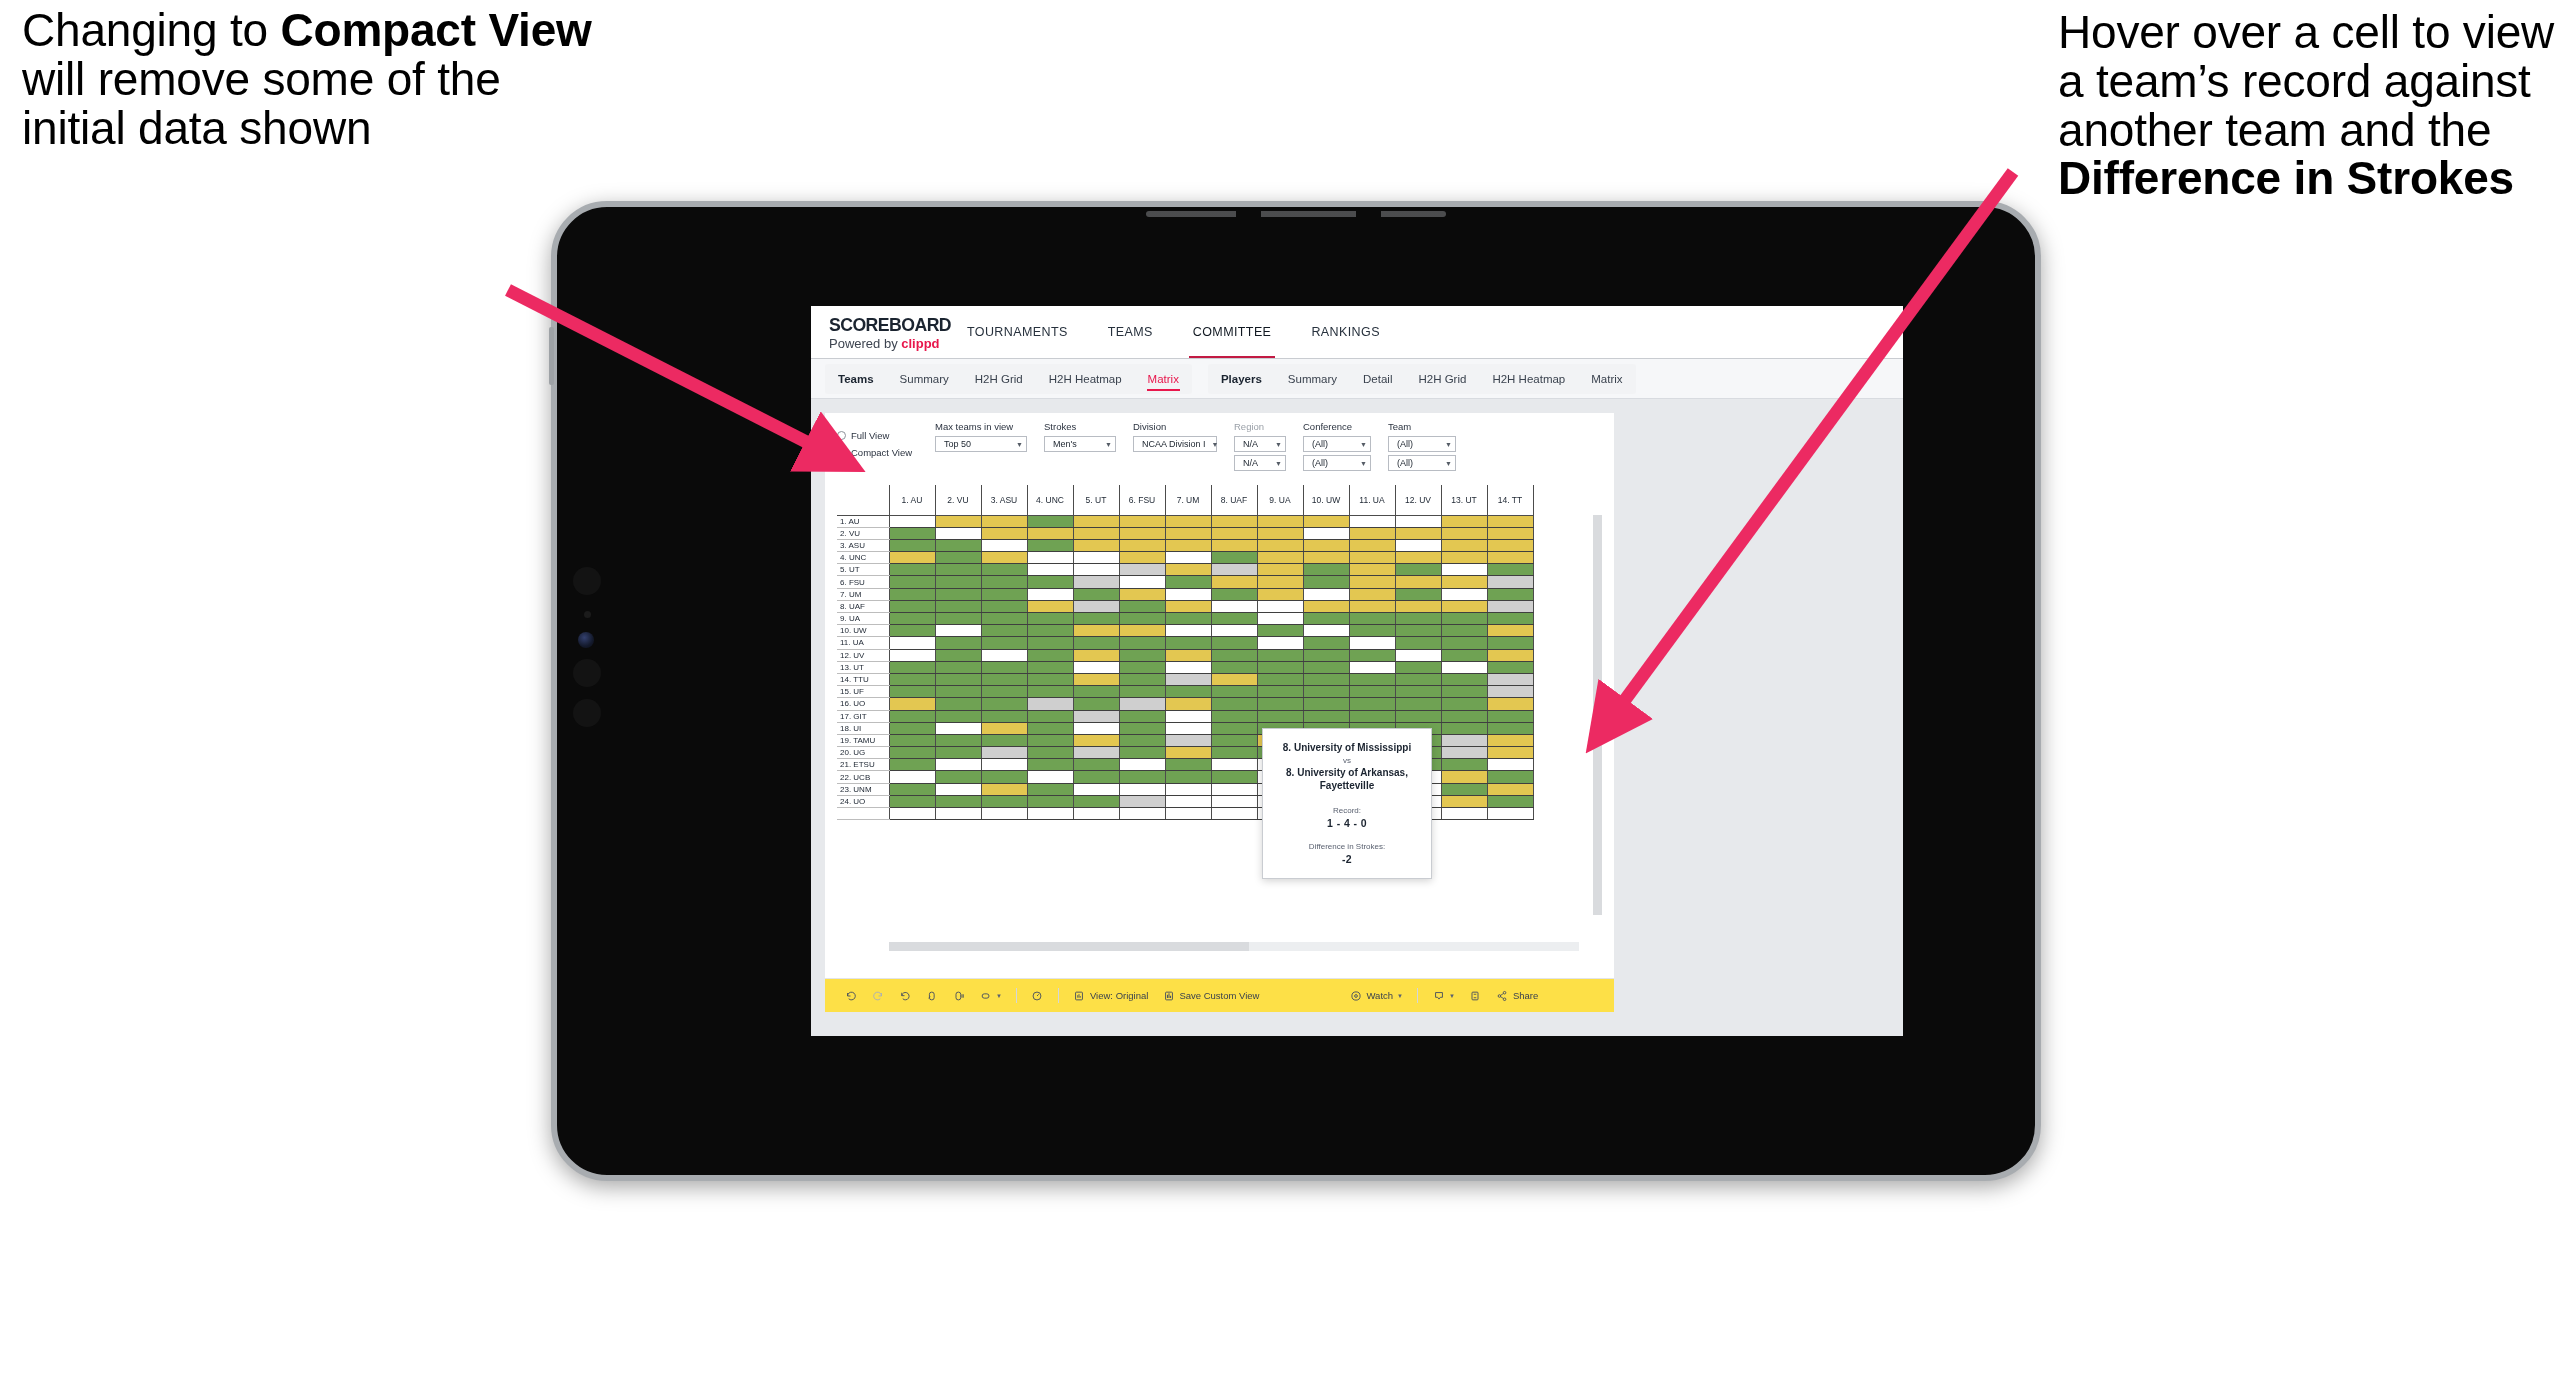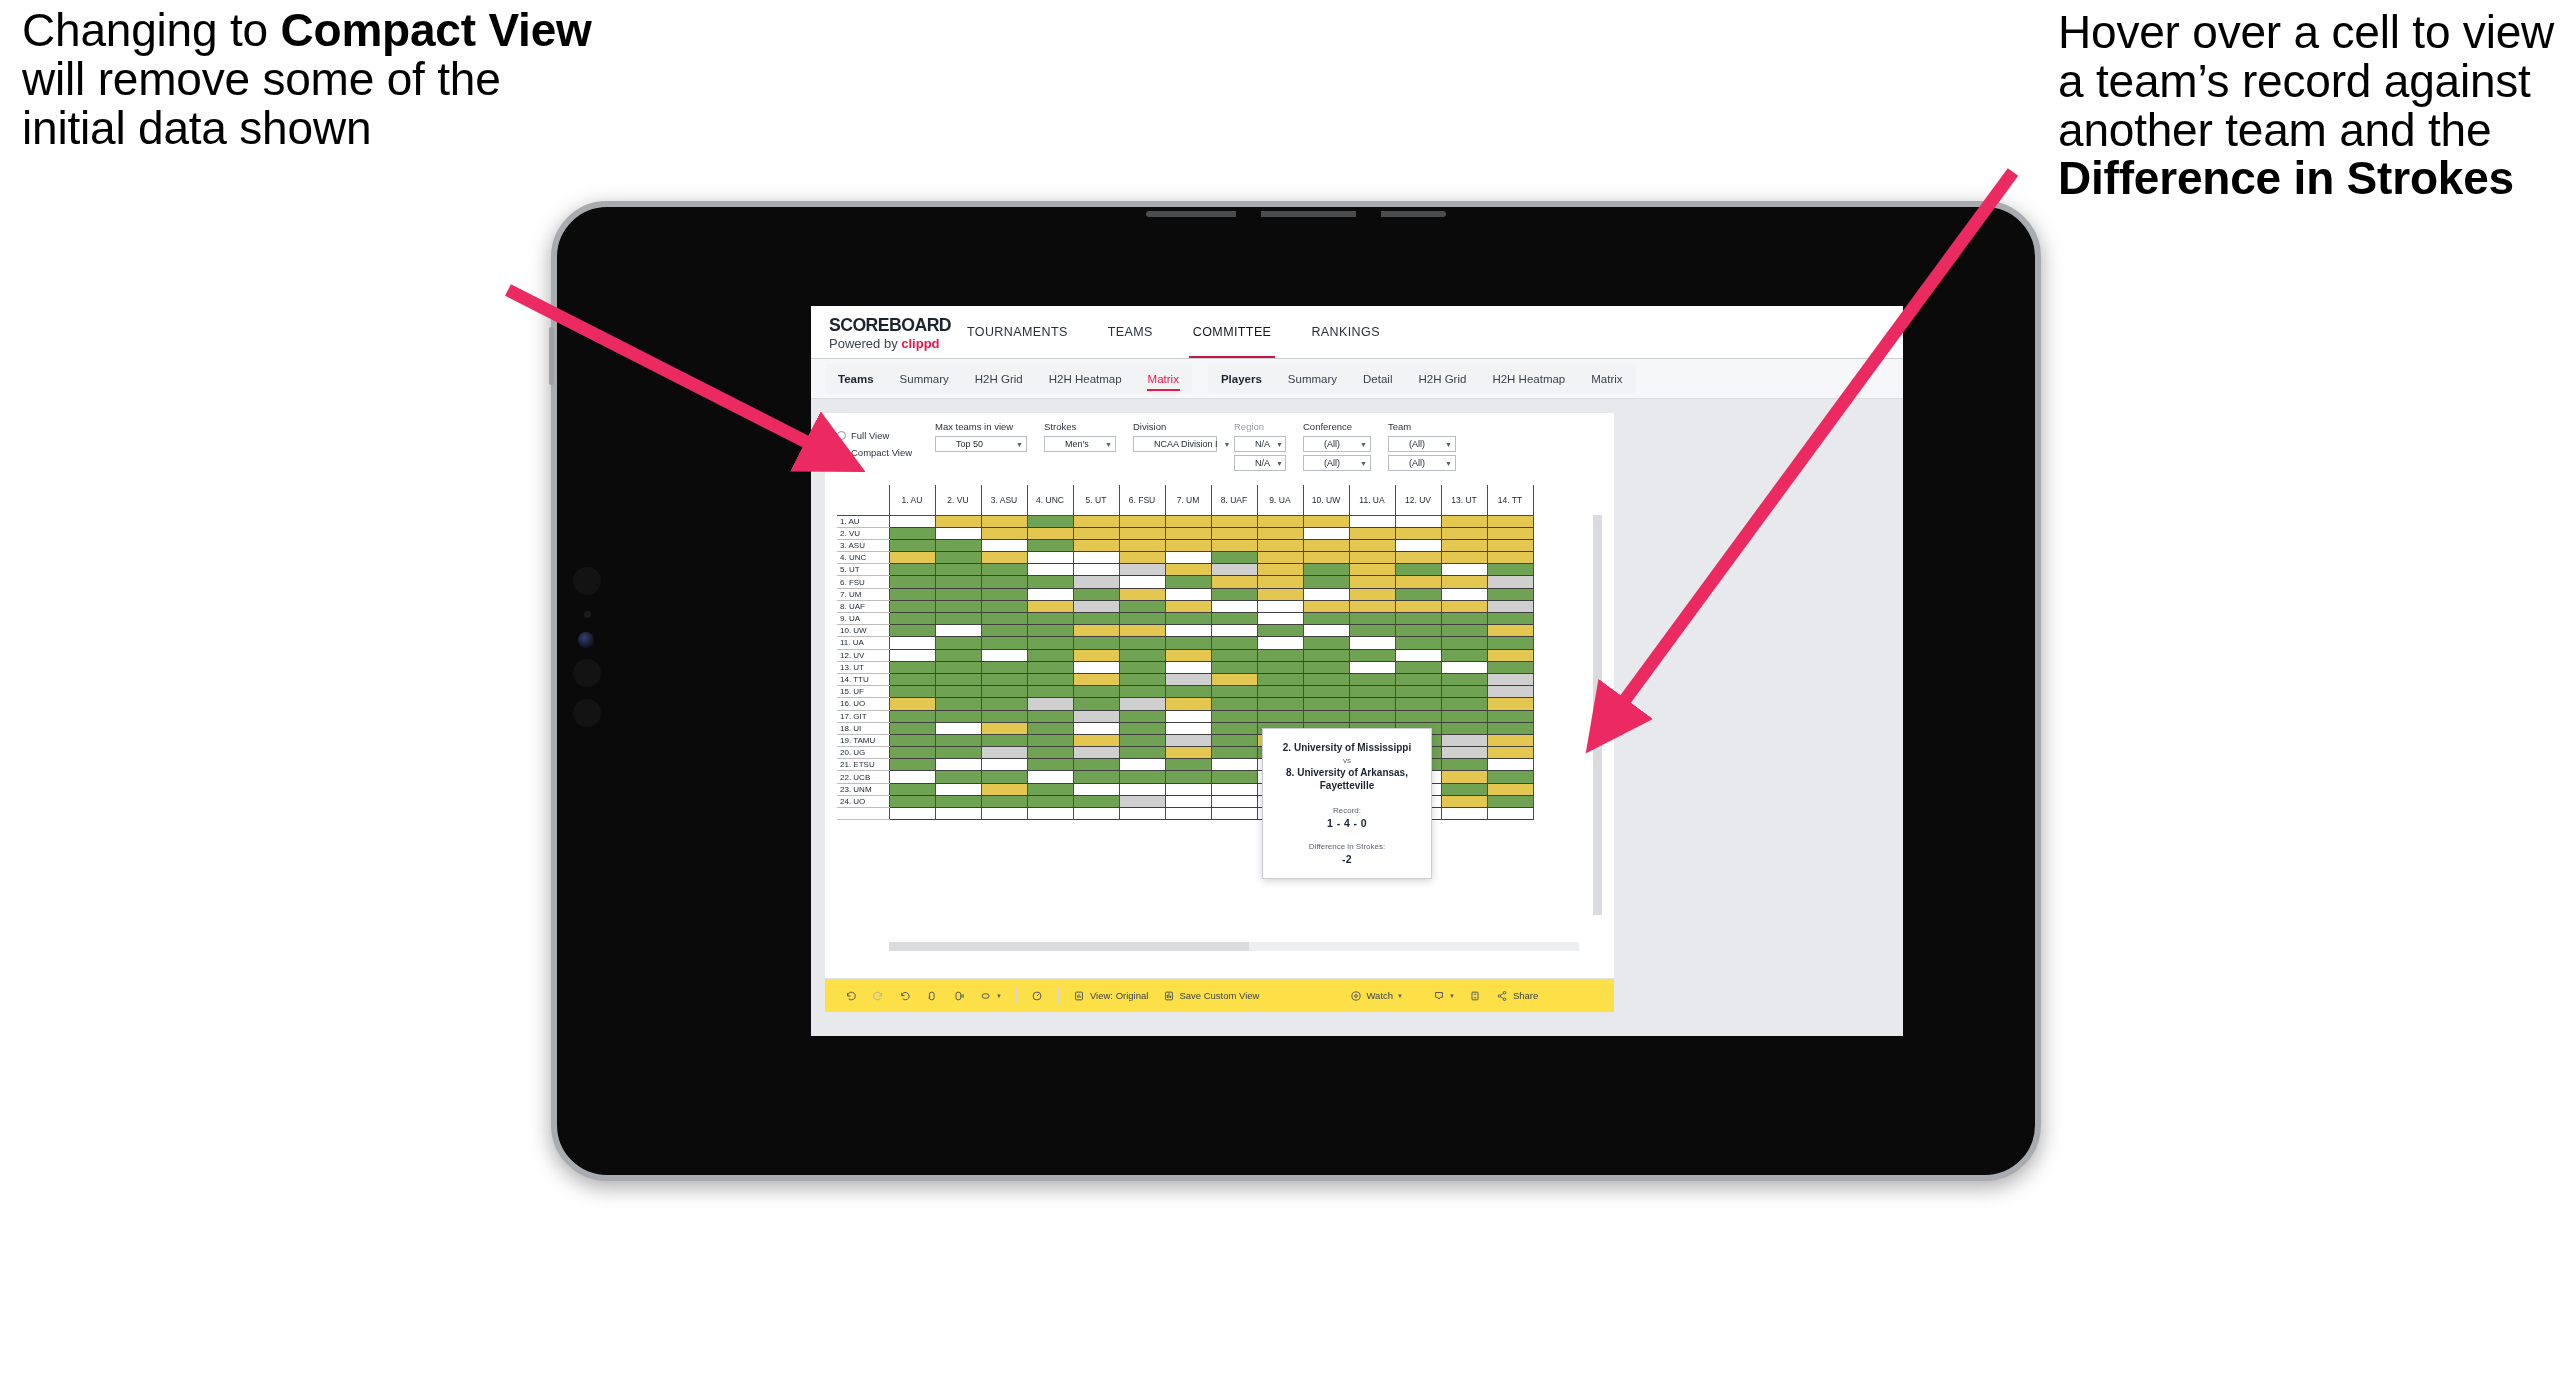--- a/index.html
+++ b/index.html
@@ -125,21 +125,21 @@
   .radio-row { display: flex; align-items: center; gap: 5px; height: 14px; font-size: 9.5px; color: #2b3340; }
   .radio-row + .radio-row { margin-top: 3px; }
   .rdot { width: 9px; height: 9px; border-radius: 50%; border: 1px solid #8d929a; background: #fff; position: relative; flex: 0 0 auto; }
   .rdot.on::after { content:""; position:absolute; left:2px; top:2px; width:3px; height:3px; border-radius:50%; background:#2b3340; }
   .fgroup { margin-right: 12px; }
   .flabel { font-size: 9.5px; color: #2b3340; margin-bottom: 4px; white-space: nowrap; }
   .flabel.muted { color: #9aa0a8; }
   .fsel {
     height: 16px; border: 1px solid #b8bcc3; background: #fff;
     display: flex; align-items: center; justify-content: space-between;
-    padding: 0 3px 0 20px; font-size: 9px; color: #222a34; white-space: nowrap;
+    padding: 0 3px 0 8px; font-size: 9px; color: #222a34; white-space: nowrap;
   }
   .fsel + .fsel { margin-top: 3px; }
   .fsel .cav { font-size: 7px; color: #555c66; margin-left: 6px; }
   .w-top50 { width: 92px; } .w-gender { width: 72px; } .w-div { width: 84px; }
   .w-region { width: 52px; } .w-conf { width: 68px; } .w-team { width: 68px; }
 
   
   #matrixwrap { position: absolute; left: 12px; top: 72px; width: 765px; height: 470px; }
   #matrix-scroll { position: relative; width: 743px; height: 452px; overflow: hidden; }
   table.mx { border-collapse: collapse; table-layout: fixed; }
@@ -769,21 +769,21 @@
                     </tr>
                   </tbody>
                 </table>
             </div>
             <div id="vscroll"></div>
             <div id="hscroll">
               <div class="thumb"></div>
             </div>
 
             <div id="tooltip">
-              <div class="t1">2. University of Mississippi</div>
+              <div class="t1">8. University of Mississippi</div>
               <div class="vs">vs</div>
               <div class="t1">8. University of Arkansas, Fayetteville</div>
               <div class="lbl">Record:</div>
               <div class="val">1 - 4 - 0</div>
               <div class="lbl">Difference in Strokes:</div>
               <div class="val">-2</div>
             </div>
           </div>
         </div>
 

